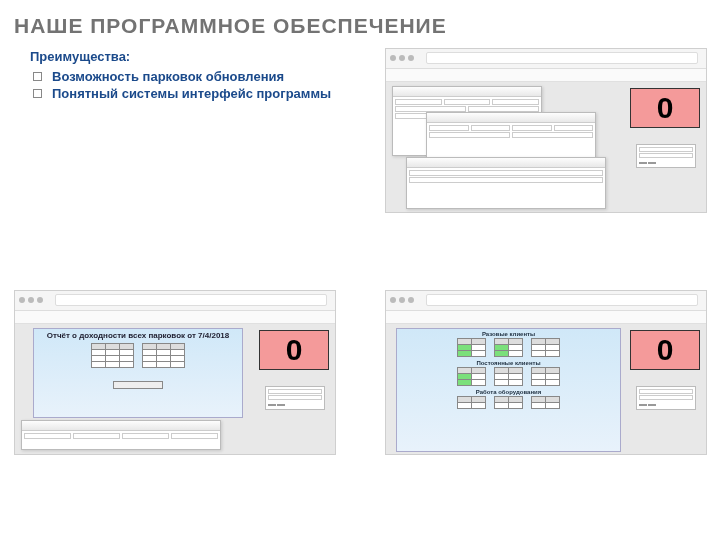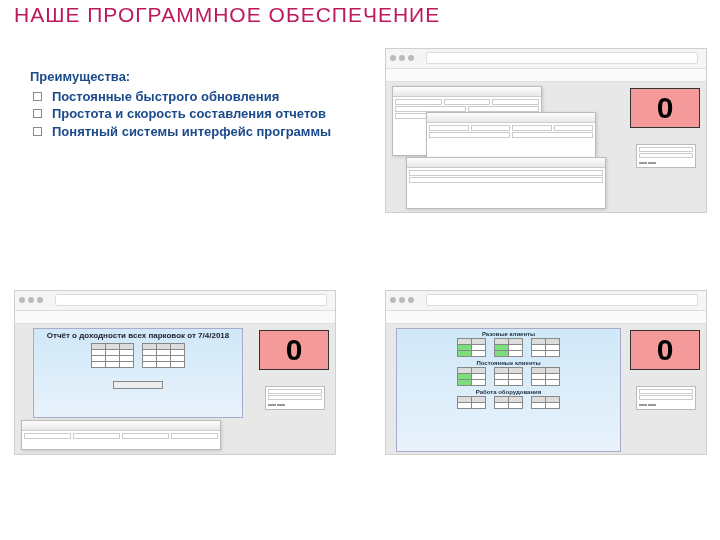--- a/index.html
+++ b/index.html
@@ -4,29 +4,29 @@
 <style>
   * { box-sizing: border-box; margin: 0; padding: 0; }
   body {
     width: 720px; height: 540px;
     font-family: Arial, sans-serif;
     background: #fff;
     position: relative;
     overflow: hidden;
   }
   .title {
-    position: absolute; top: 3px; left: 14px;
-    font-size: 21px; font-weight: normal;
-    color: #be185d; letter-spacing: 1px;
+    position: absolute; top: 14px; left: 14px;
+    font-size: 21px; font-weight: bold;
+    color: #737373; letter-spacing: 1px;
   }
   .advantages {
     position: absolute; top: 48px; left: 30px;
     width: 330px;
     font-size: 13px; font-weight: bold;
-    color: #1b4a8b; line-height: 1.35; margin-top: 20px;
+    color: #1b4a8b; line-height: 1.35;
   }
   .advantages .heading { margin-bottom: 2px; }
   .advantages ul { list-style: none; padding-left: 0; }
   .advantages li { padding-left: 22px; position: relative; }
   .advantages li::before {
     content: ""; position: absolute; left: 3px; top: 4px;
     width: 7px; height: 7px; border: 1px solid #888; background: #fff;
   }
 
   
@@ -86,22 +86,21 @@
   .form-rows .row span { border: 1px solid #ccc; height: 6px; flex: 1; background: #fff; }
 </style>
 </head>
 <body>
 
 <div class="title">НАШЕ ПРОГРАММНОЕ ОБЕСПЕЧЕНИЕ</div>
 
 <div class="advantages">
   <div class="heading">Преимущества:</div>
   <ul>
-    <li>Постоянные быстрого обновления</li>
-    <li>Простота и скорость составления отчетов</li>
+    <li>Возможность парковок обновления</li>
     <li>Понятный системы интерфейс программы</li>
   </ul>
 </div>
 
 <div class="tile top-right">
   <div class="chrome">
     <div class="dots">
         <span></span>
         <span></span>
         <span></span>

